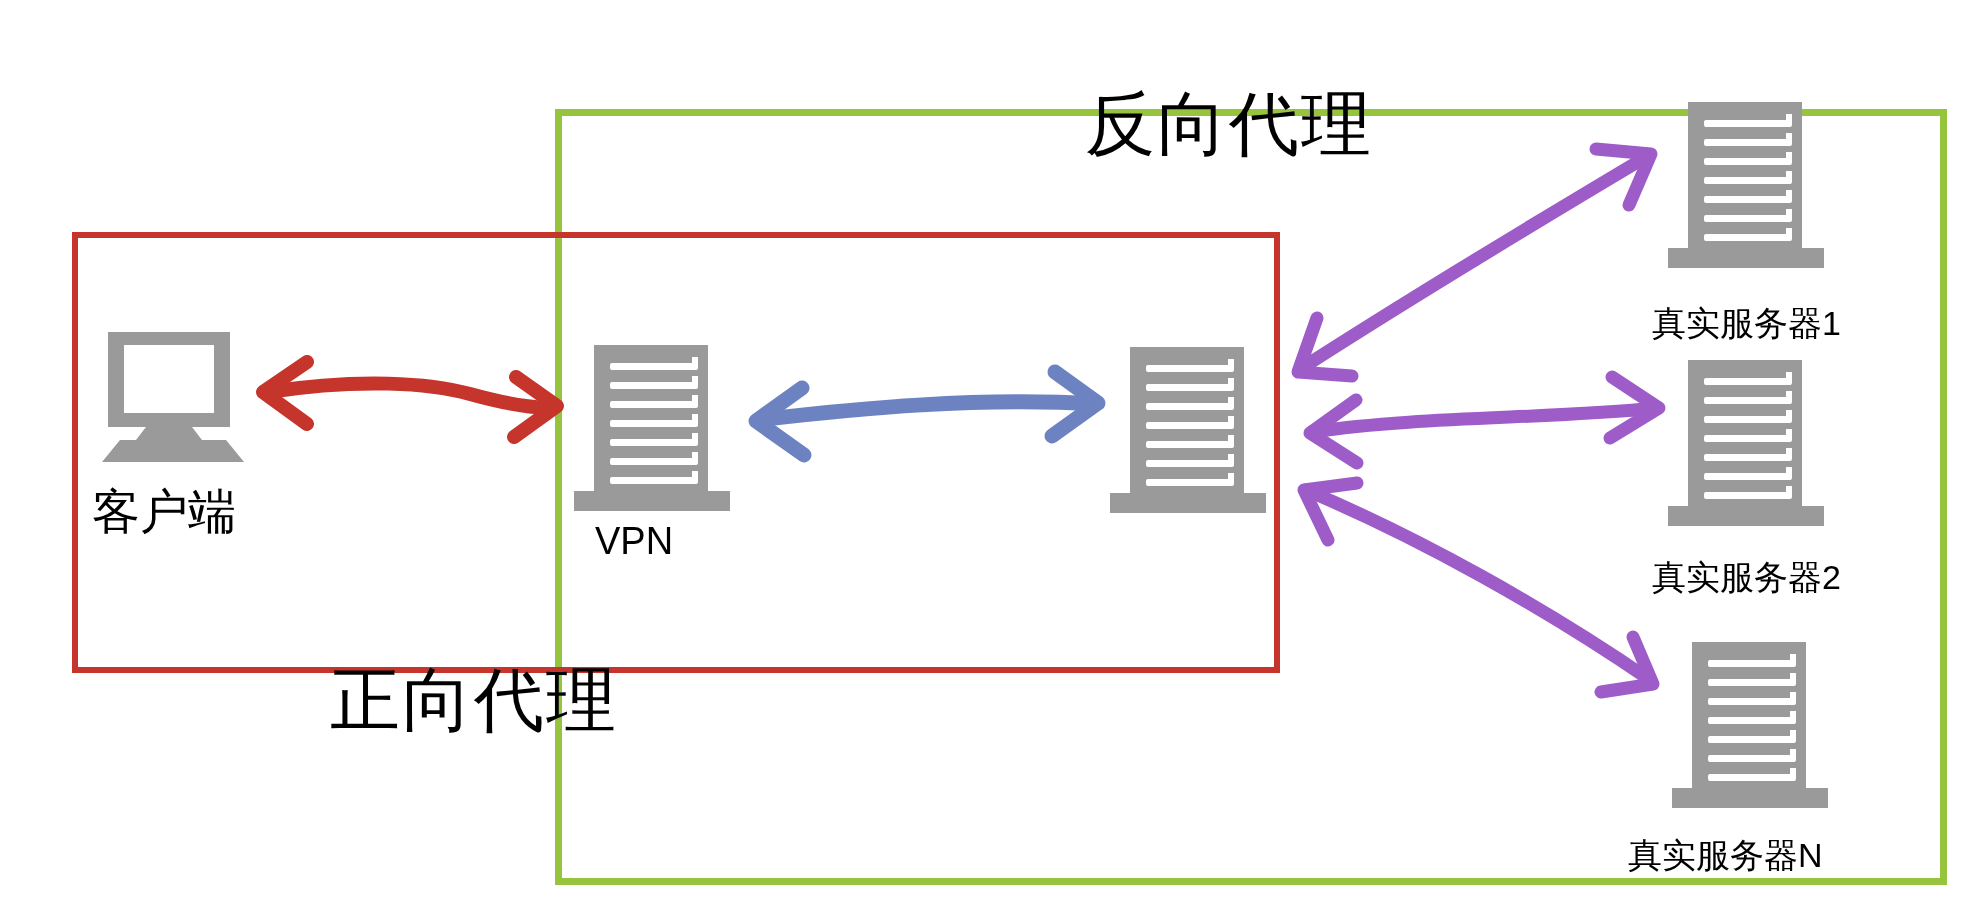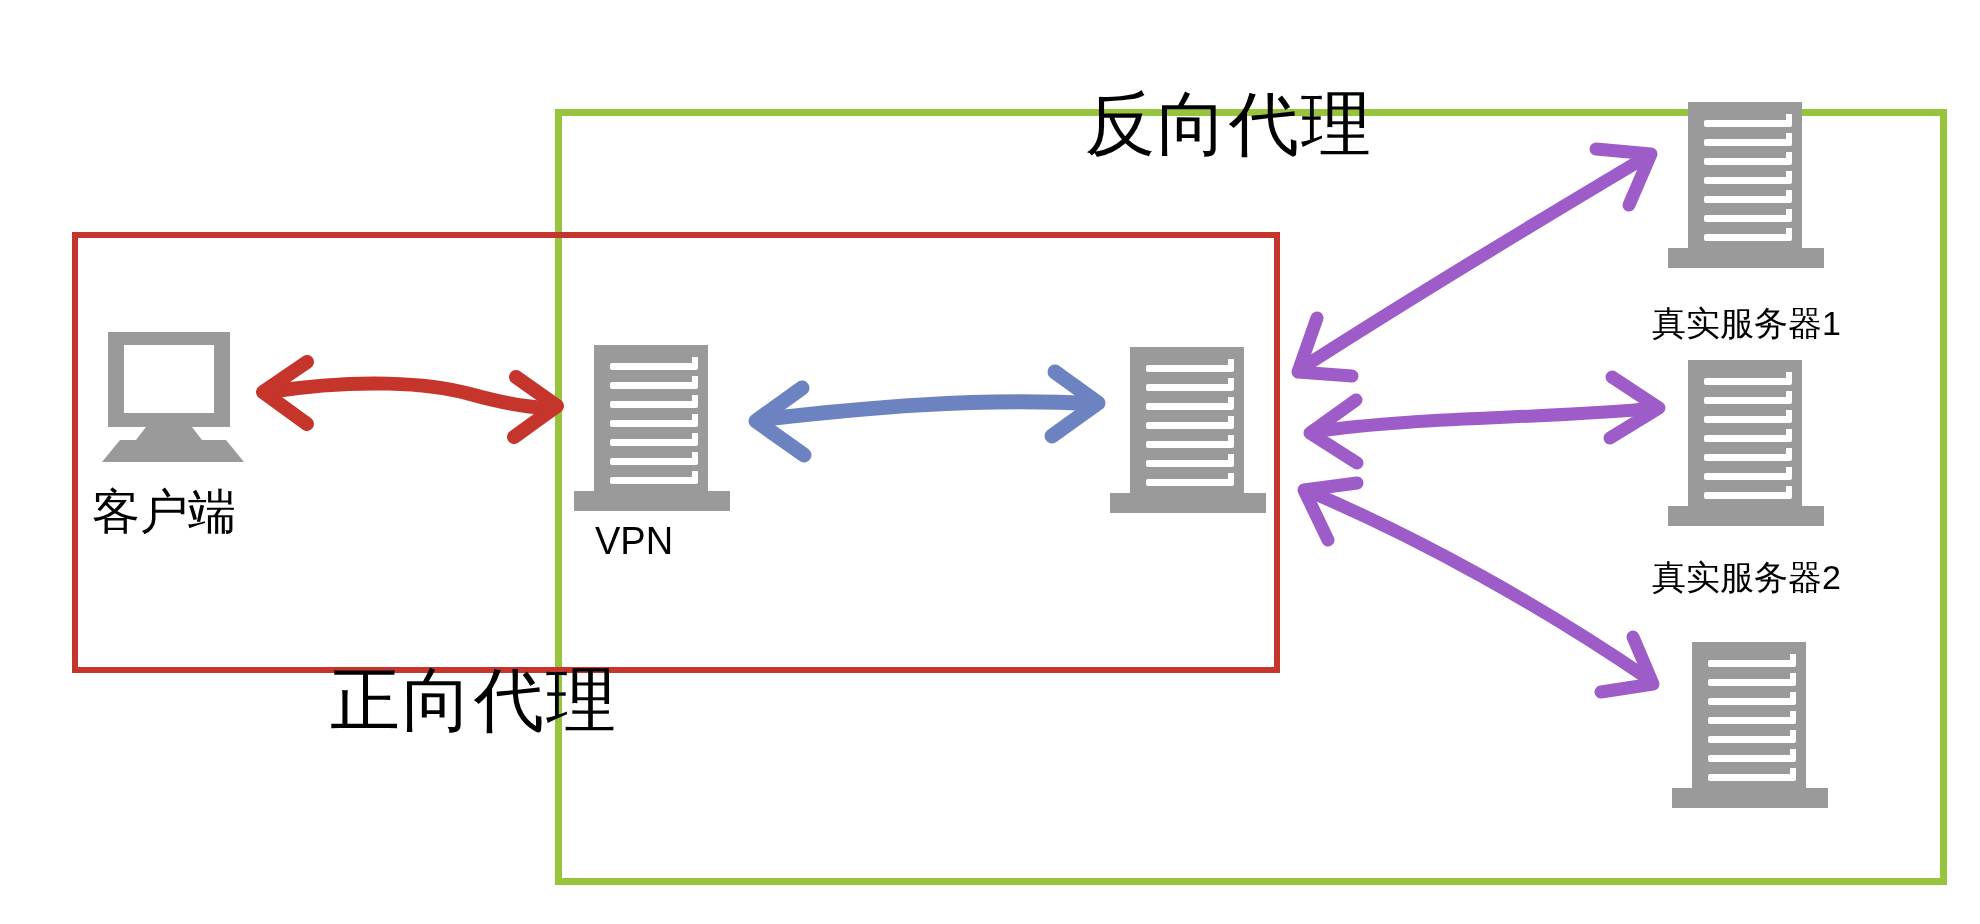--- a/index.html
+++ b/index.html
@@ -219,13 +219,14 @@
     </svg>
   </div>
 
   <div class="label label-title label-reverse">反向代理</div>
   <div class="label label-title label-forward">正向代理</div>
 
   <div class="label label-client">客户端</div>
   <div class="label label-vpn">VPN</div>
   <div class="label label-server label-server1">真实服务器1</div>
   <div class="label label-server label-server2">真实服务器2</div>
+  <div class="label label-server label-serverN">真实服务器N</div>
 </div>
 
 </body></html>

